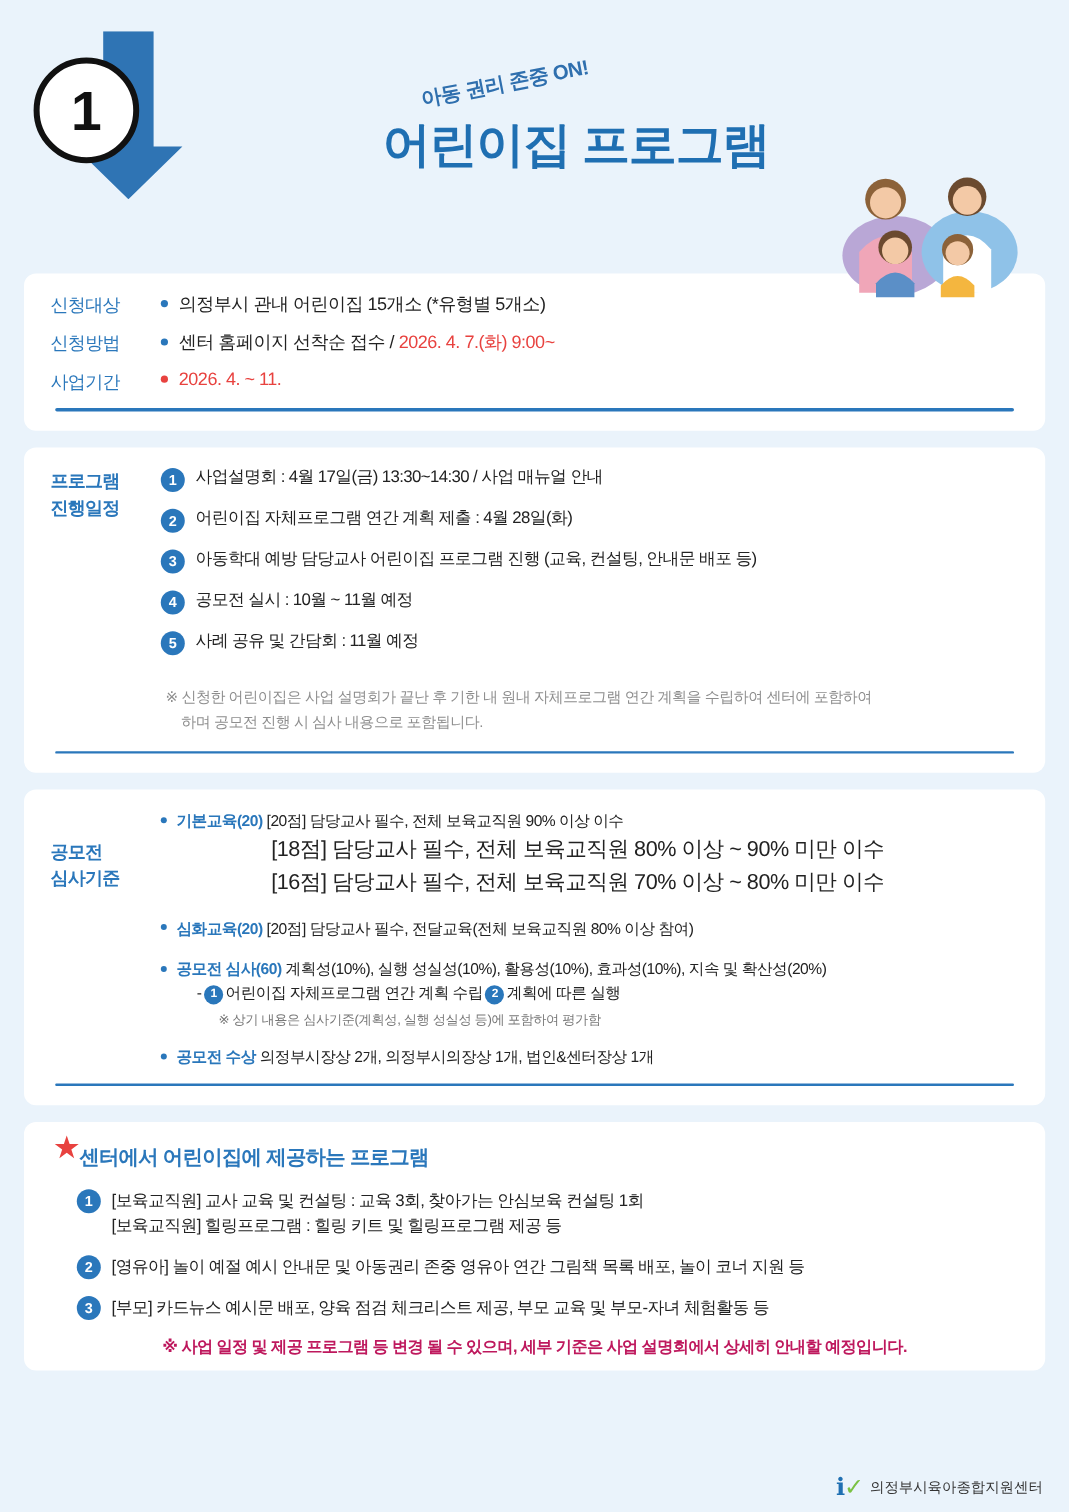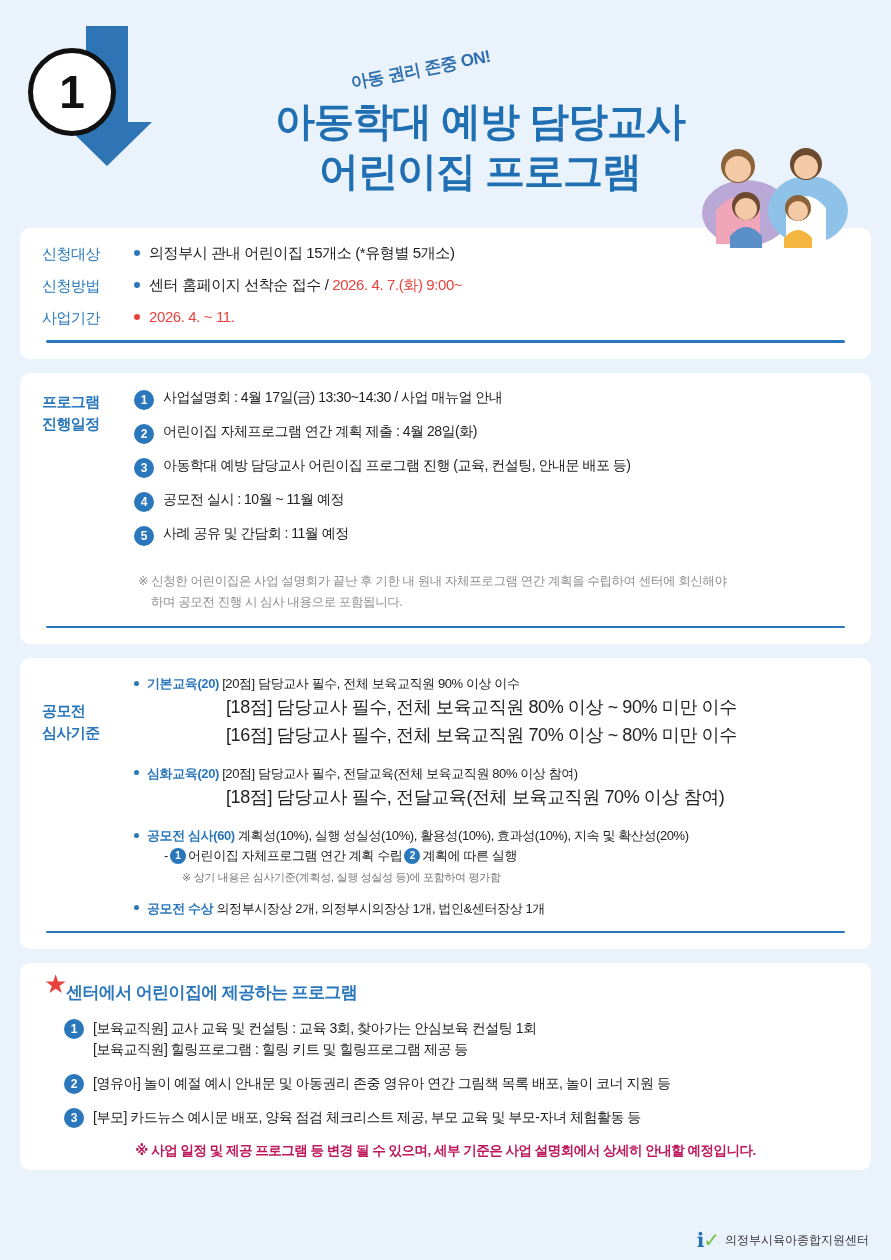--- a/index.html
+++ b/index.html
@@ -169,21 +169,20 @@
 
     <svg class="arrow" viewBox="0 0 92 140">
       <path d="M20 0 H62 V96 H86 L41 140 L-4 96 H20 Z" fill="#2f74b4"></path>
     </svg>
 
     <div class="badge-num">1</div>
 
     <div class="kicker">아동 권리 존중 ON!</div>
 
     <div class="title">
-      <span>아동학대 예방 담당교사</span>
       <span class="l2">어린이집 프로그램</span>
     </div>
 
     <svg class="family" viewBox="0 0 175 110">
       <ellipse cx="60" cy="75" rx="44" ry="33" fill="#b9a7d6"></ellipse>
       <ellipse cx="122" cy="72" rx="40" ry="34" fill="#8fc2e8"></ellipse>
       <circle cx="52" cy="28" r="17" fill="#8c6239"></circle>
       <circle cx="52" cy="31" r="13" fill="#f3c9a6"></circle>
       <path d="M30 72 q22 -26 44 0 l0 34 l-44 0 Z" fill="#f0a6b8"></path>
       <circle cx="120" cy="26" r="16" fill="#6b4a2f"></circle>
@@ -237,21 +236,21 @@
           <div class="circ">4</div>
           <div class="num-text">공모전 실시 : 10월 ~ 11월 예정</div>
         </div>
         <div class="num-item">
           <div class="circ">5</div>
           <div class="num-text">사례 공유 및 간담회 : 11월 예정</div>
         </div>
       </div>
     </div>
     <div class="notes">
-      <div>※ 신청한 어린이집은 사업 설명회가 끝난 후 기한 내 원내 자체프로그램 연간 계획을 수립하여 센터에 회신해야</div>
+      <div>※ 신청한 어린이집은 사업 설명회가 끝난 후 기한 내 원내 자체프로그램 연간 계획을 수립하여 센터에 포함하여</div>
       <div class="indent">하며 공모전 진행 시 심사 내용으로 포함됩니다.</div>
     </div>
     <div class="divider thin" style="margin-top:14px"></div>
   </div>
 
   <div class="card">
     <div class="sec">
       <div class="sec-label" style="padding-top:26px">
         <div>공모전</div>
         <div>심사기준</div>
@@ -263,21 +262,20 @@
             <span class="bul"></span><span class="crit-key">기본교육(20)</span> <span>[20점] 담당교사 필수, 전체 보육교직원 90% 이상 이수</span>
           </div>
           <div class="crit-sub">[18점] 담당교사 필수, 전체 보육교직원 80% 이상 ~ 90% 미만 이수</div>
           <div class="crit-sub">[16점] 담당교사 필수, 전체 보육교직원 70% 이상 ~ 80% 미만 이수</div>
         </div>
 
         <div class="crit-item">
           <div class="crit-head">
             <span class="bul"></span><span class="crit-key">심화교육(20)</span> <span>[20점] 담당교사 필수, 전달교육(전체 보육교직원 80% 이상 참여)</span>
           </div>
-          <div class="crit-sub">[18점] 담당교사 필수, 전달교육(전체 보육교직원 70% 이상 참여)</div>
         </div>
 
         <div class="crit-item">
           <div class="crit-head">
             <span class="bul"></span><span class="crit-key">공모전 심사(60)</span> <span>계획성(10%), 실행 성실성(10%), 활용성(10%), 효과성(10%), 지속 및 확산성(20%)</span>
           </div>
           <div class="crit-sub2">
             <span>- </span>
             <span class="circ-sm">1</span>
             <span>어린이집 자체프로그램 연간 계획 수립</span>

